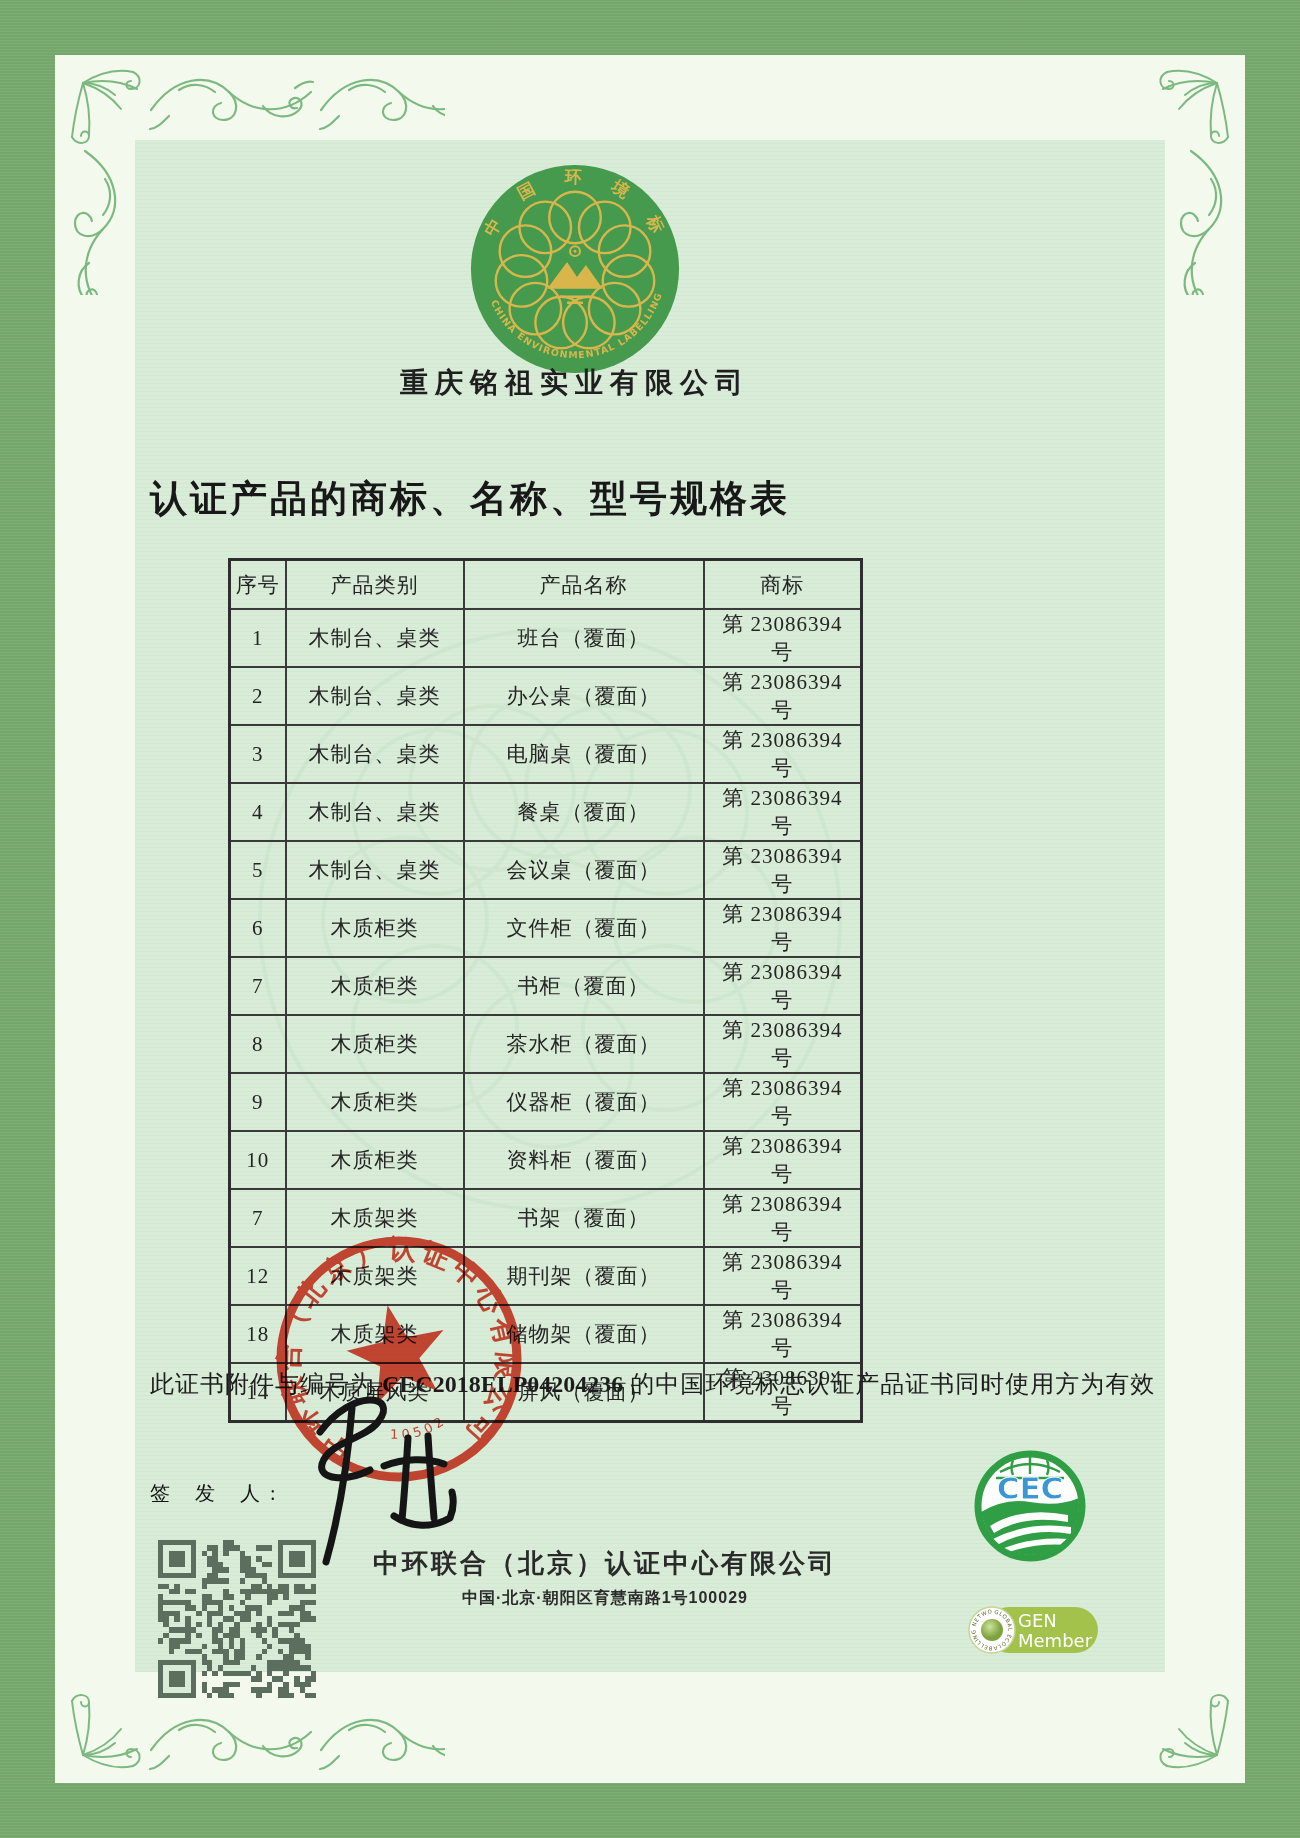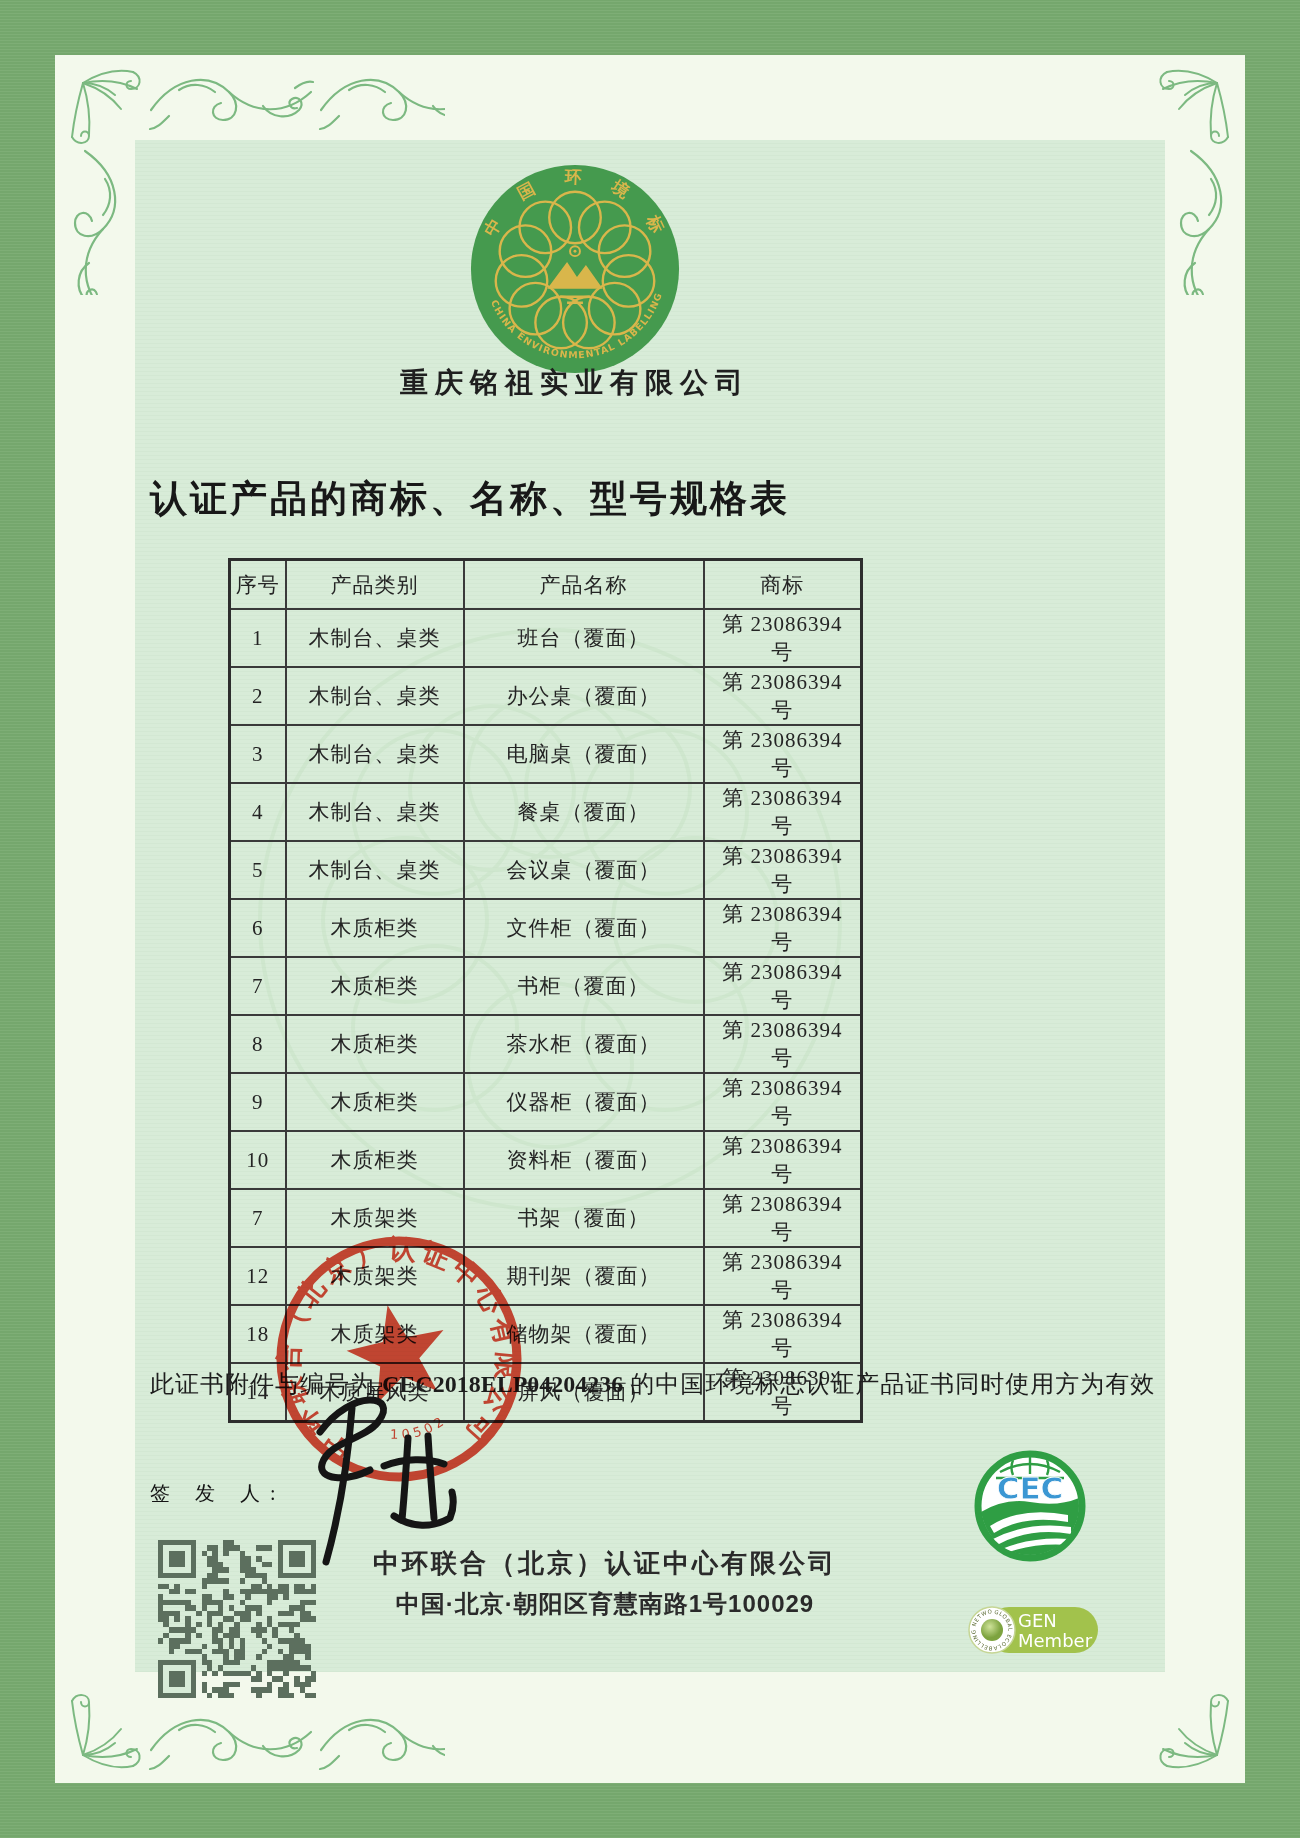--- a/index.html
+++ b/index.html
@@ -53,21 +53,21 @@
     position:absolute;left:150px;top:1480px;font-size:20px;letter-spacing:10px;color:#141414;
   }
   .stamp{position:absolute;left:268px;top:1228px;width:262px;height:262px;mix-blend-mode:multiply;}
   .signature{position:absolute;left:282px;top:1380px;width:212px;height:196px;}
   .qr{position:absolute;left:158px;top:1540px;width:158px;height:158px;}
   .footer{
     position:absolute;left:305px;top:1546px;width:600px;text-align:center;
     font-family:"Liberation Sans","DejaVu Sans",sans-serif;color:#2a2a2a;
   }
   .footer .org{font-size:26px;letter-spacing:3px;font-weight:600;margin-bottom:7px;}
-  .footer .addr{font-size:24px;font-weight:700;letter-spacing:1px;margin-bottom:0;text-align:center;}
+  .footer .addr{font-size:16px;font-weight:700;letter-spacing:1px;margin-bottom:0;text-align:center;}
   .footer .url{font-size:24px;font-weight:400;margin-bottom:5px;color:#333;}
   .footer .accred{font-size:21px;font-weight:600;letter-spacing:1px;}
   .cec{position:absolute;left:970px;top:1446px;width:120px;height:120px;}
   .gen{position:absolute;left:966px;top:1604px;width:134px;height:52px;}
 </style>
 </head>
 <body>
 
 <div class="page">
 

